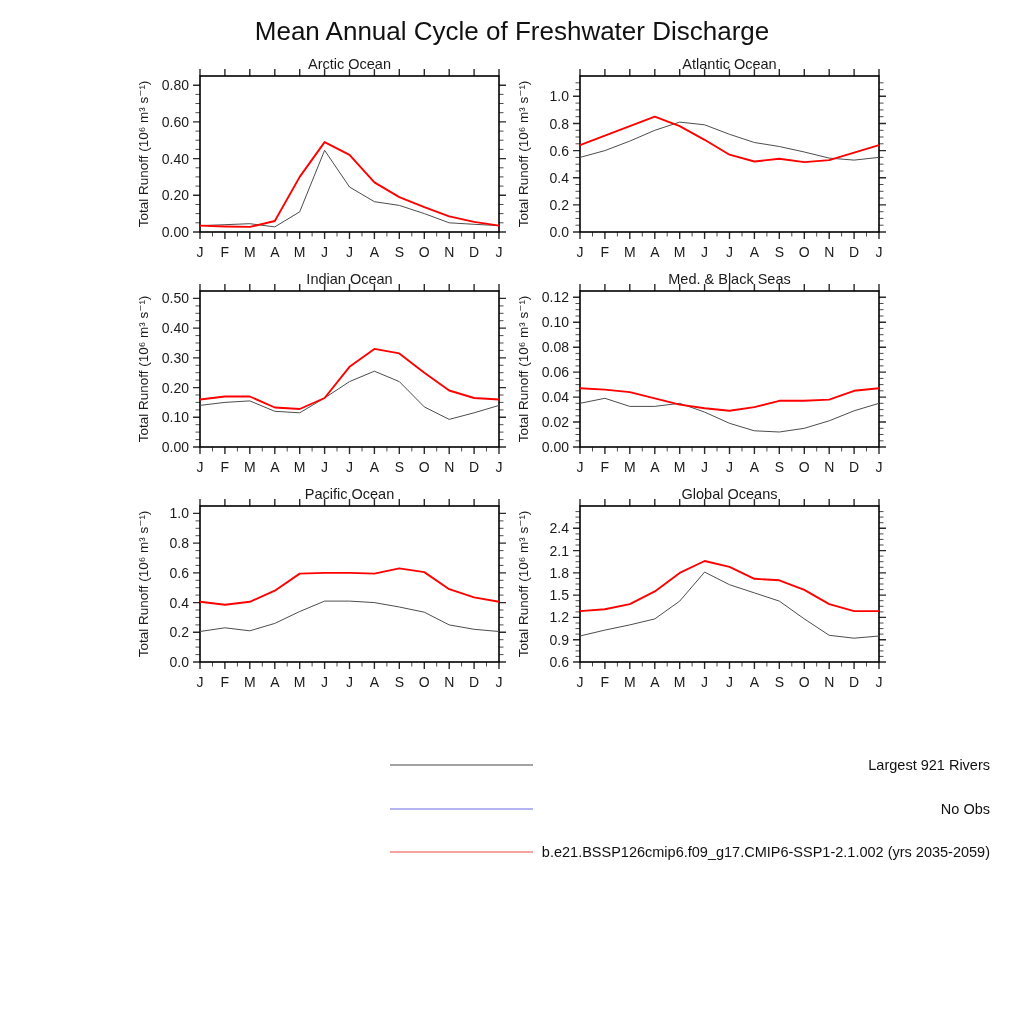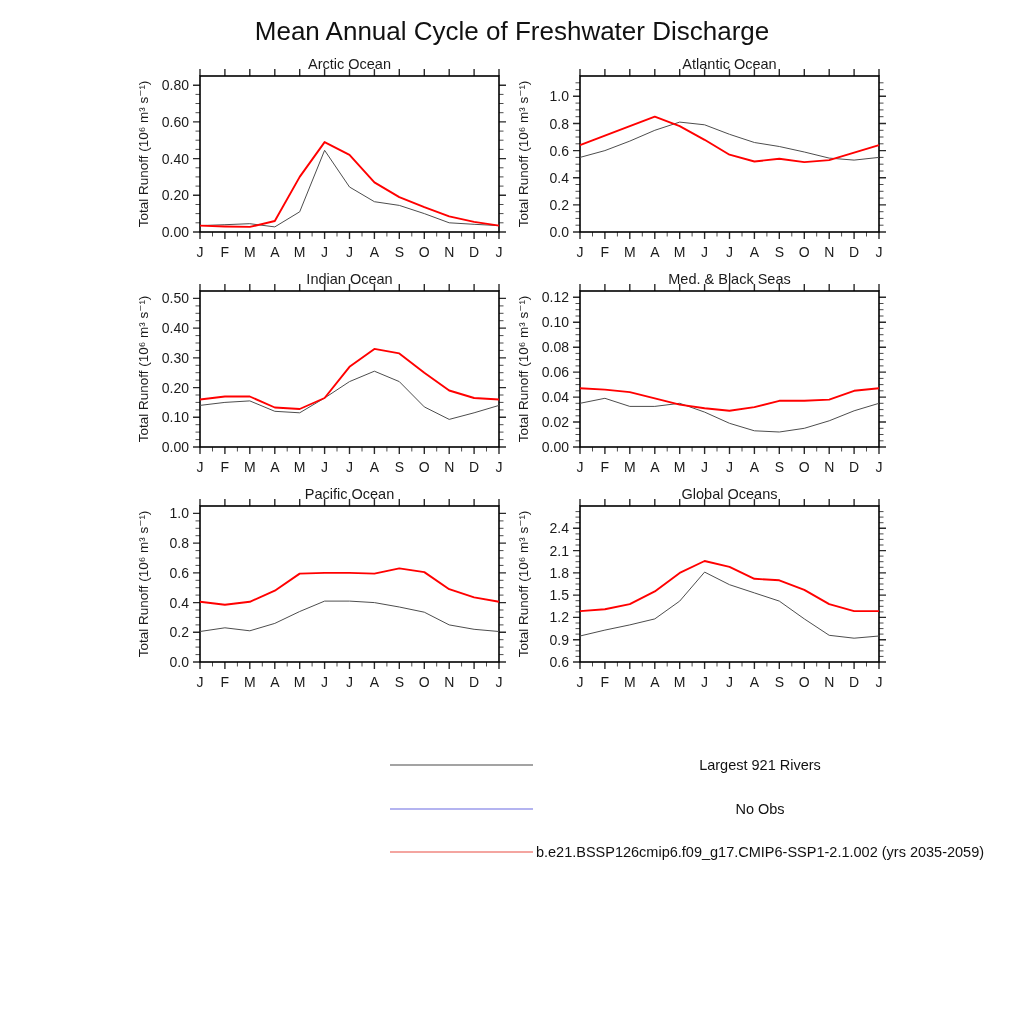--- a/index.html
+++ b/index.html
@@ -11,21 +11,21 @@
   .p0{left:125px;top:54px;}  .p1{left:505px;top:54px;}
   .p2{left:125px;top:269px;} .p3{left:505px;top:269px;}
   .p4{left:125px;top:484px;} .p5{left:505px;top:484px;}
   svg{display:block;overflow:visible;}
   svg text{font-family:"Liberation Sans","DejaVu Sans",sans-serif;fill:#1a1a1a;}
   .legend{position:absolute;left:0;top:0;width:1024px;height:0;}
   .legend-item{position:absolute;left:0;width:1024px;height:16px;}
   .li0{top:757px;} .li1{top:801px;padding-left:32px;} .li2{top:844px;}
   .legend-line{position:absolute;left:390px;top:7px;width:143px;height:2px;background:#999;}
   .legend-label{position:absolute;left:530px;width:460px;top:0;line-height:16px;
-                text-align:center;font-size:14.5px;color:#111;white-space:nowrap;}
+                text-align:right;font-size:14.5px;color:#111;white-space:nowrap;}
 </style>
 </head>
 <body>
 
 <div class="figure">
 
   <div class="main-title">Mean Annual Cycle of Freshwater Discharge</div>
 
   <div class="panel p0">
     <svg width="395" height="218" viewBox="0 0 395 218">

